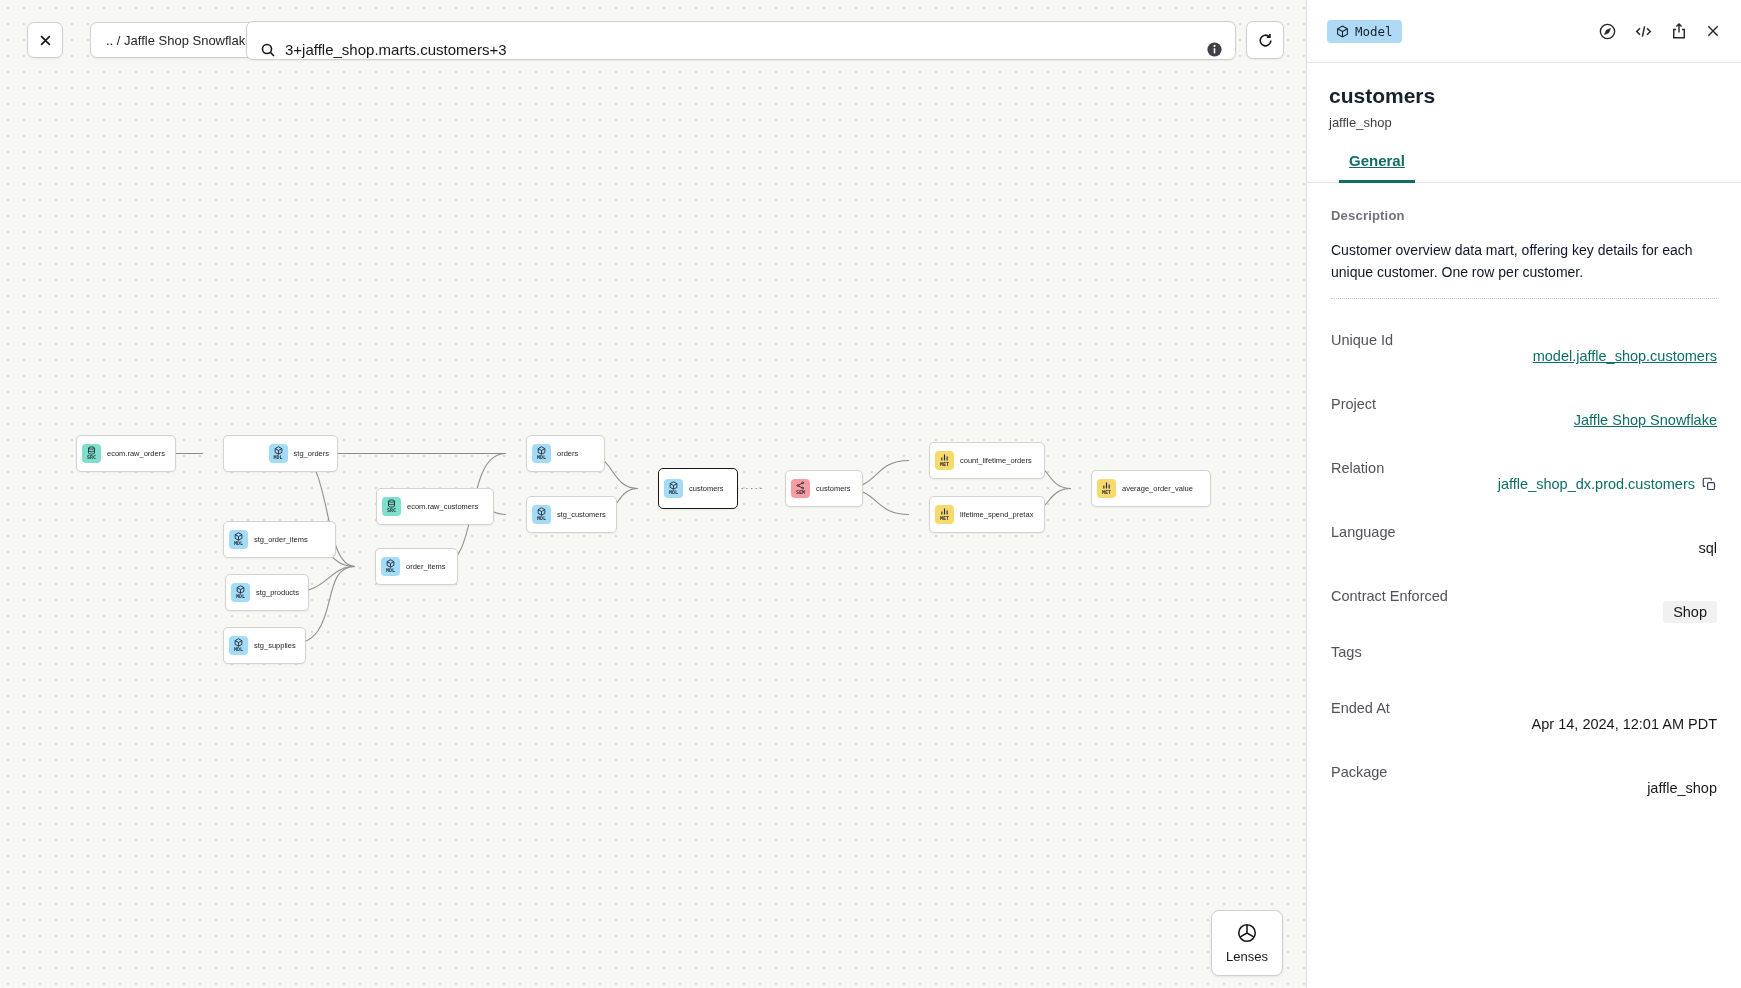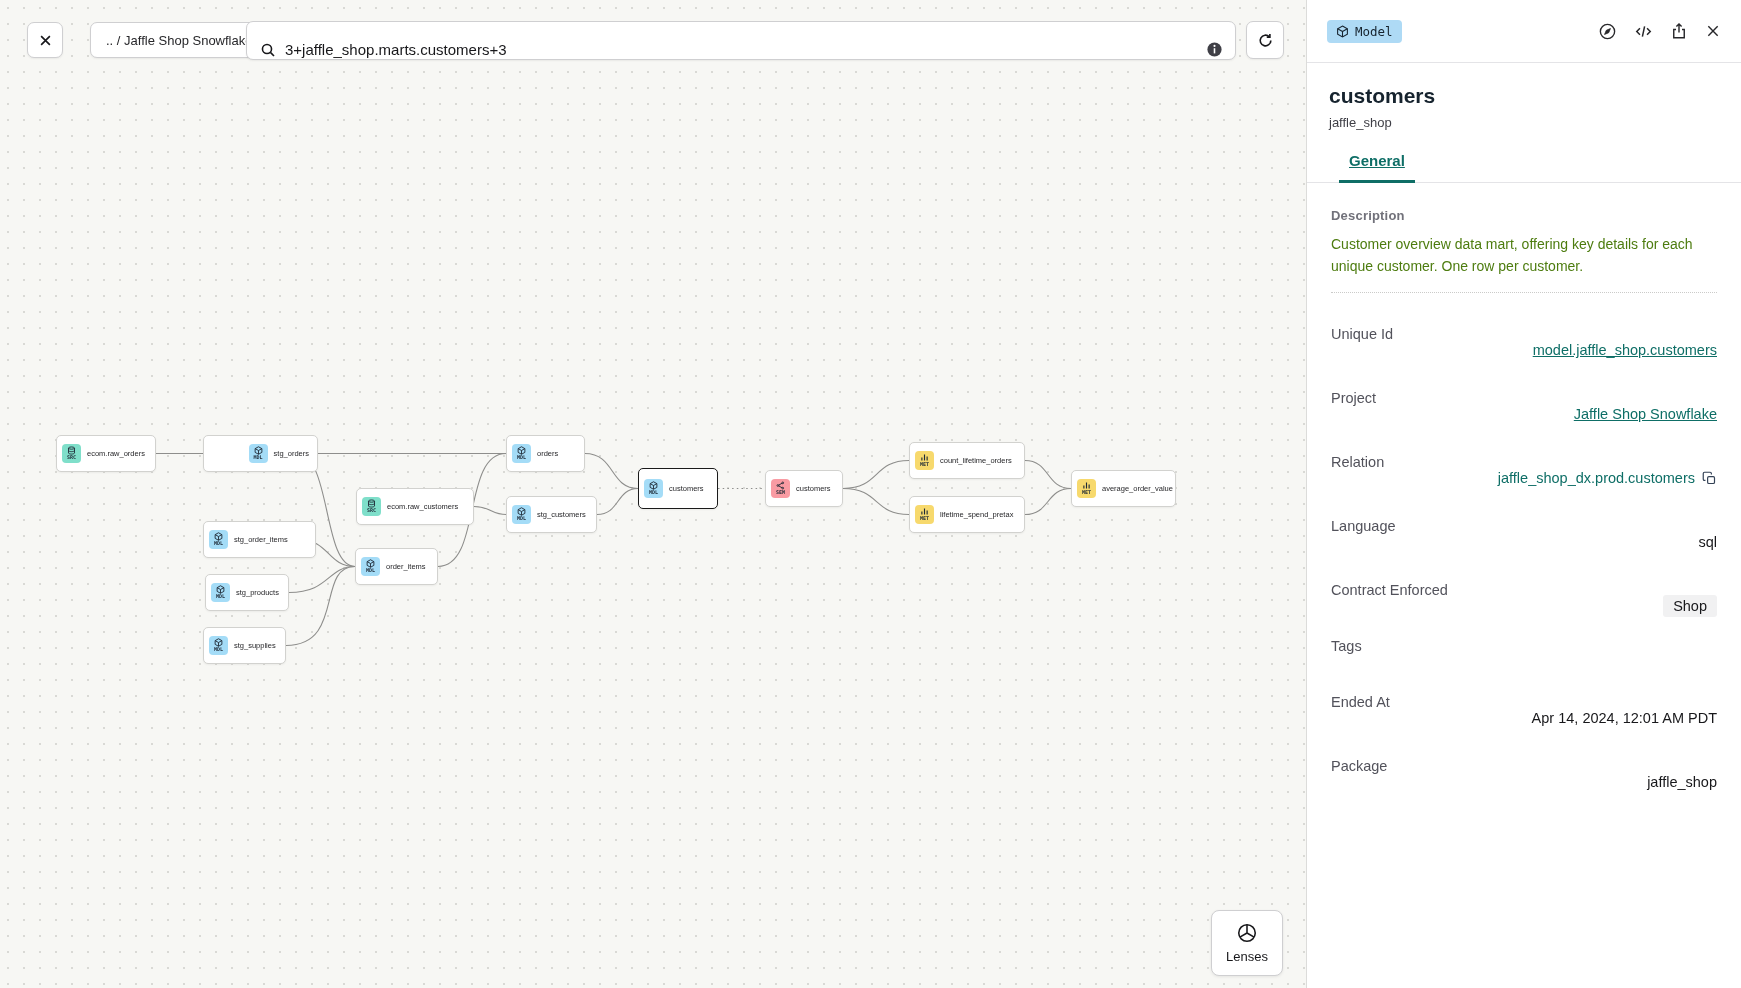--- a/index.html
+++ b/index.html
@@ -25,21 +25,21 @@
     background:#fff; border:1px solid #cfcfd1; border-radius:7px; display:flex; align-items:center;
     padding:18px 12px 0 13px; gap:9px; box-shadow:0 1px 2px rgba(0,0,0,.06); }
   .searchbar input { flex:1; border:none; outline:none; font-family:"Liberation Sans",sans-serif;
     font-size:15px; font-weight:500; color:#18181b; background:transparent; }
   .refresh-btn { left:1246px; top:21px; width:38px; height:38px; }
   .icon-svg { display:block; }
 
   
   .node { position:absolute; height:37px; background:#fff; border:1px solid #d2d2cf; border-radius:5px;
     display:flex; align-items:center; gap:6px; padding:0 8px 0 5px; cursor:pointer;
-    box-shadow:0 1px 2px rgba(0,0,0,.05); z-index:2; }
+    box-shadow:0 1px 2px rgba(0,0,0,.05); z-index:2;margin-left:20px; }
   .node.selected { border:1.7px solid #1a1a1a; height:41px; }
   .nicon { width:19px; height:19px; border-radius:4px; flex:0 0 19px;
     display:flex; flex-direction:column; align-items:center; justify-content:center;
     color:#1e2936; }
   .nicon svg { width:9px; height:9px; }
   .nicon .kind { font-family:"DejaVu Sans Mono", monospace; font-size:5px; font-weight:700; line-height:1.1; }
   .kind-src .nicon { background:#7fdfca; }
   .kind-mdl .nicon { background:#a4dcf7; }
   .kind-sem .nicon { background:#f99ba3; }
   .kind-met .nicon { background:#f7d96d; }
@@ -66,21 +66,21 @@
   .title-block { padding:21px 22px 0; }
   .ptitle { font-size:21px; font-weight:700; color:#16232e; }
   .psub { margin-top:7px; font-size:13px; color:#3f3f46; }
 
   .tabs { margin-top:22px; border-bottom:1px solid #e4e4e7; padding-left:32px; display:flex; }
   .tab { position:relative; padding:0 10px 13px; font-size:15px; font-weight:700; color:#0e6e66; cursor:pointer;text-decoration:underline; }
   .tab::after { content:""; position:absolute; left:0; right:0; bottom:-1px; height:3px; background:#0e6e66; }
 
   .pcontent { padding:25px 24px 0; }
   .dlabel { font-size:13px; font-weight:700; color:#71717a; letter-spacing:.2px; }
-  .dtext { margin-top:10px; font-size:14px; line-height:1.58; color:#4d7c0f; }
+  .dtext { margin-top:16px; font-size:14px; line-height:1.58; color:#0f172a; }
   .dotline { margin:15px 0 9px; border-top:1px dotted #cbcbc9; }
 
   .frow { display:flex; align-items:center; justify-content:space-between; padding:8px 0; min-height:37px; }
   .flabel { font-size:14.5px; color:#52525b; }
   .fvalue { font-size:14.5px; font-weight:500; color:#18181b; text-align:right;margin-top:32px; }
   a.fvalue.link { color:#0e6e66; text-decoration:underline; cursor:pointer; }
   .fvalue.relation { color:#0e6e66; display:flex; align-items:center; gap:7px; }
   .fvalue.relation .copy { color:#334155; cursor:pointer; display:flex; }
   .fvalue .gray-badge { background:#f1f1f2; padding:3px 10px; border-radius:3px; font-weight:500; color:#18181b; }
   .pill { background:#d2f1dd; color:#2f5b43; padding:6px 17px; border-radius:15px; font-size:14.5px; font-weight:500; }
@@ -246,21 +246,21 @@
   <div class="node kind-met" style="left:909px;top:496px;width:116px;">
     <span class="nicon">
       <svg viewBox="0 0 24 24" fill="none" stroke="currentColor" stroke-width="3">
           <path d="M5 20v-8M12 20V4M19 20V9"></path>
         </svg>
       <span class="kind">MET</span>
     </span>
     <span class="nlabel">lifetime_spend_pretax</span>
   </div>
 
-  <div class="node kind-met" style="left:1071px;top:470px;width:105px;">
+  <div class="node kind-met" style="left:1071px;top:470px;width:120px;">
     <span class="nicon">
       <svg viewBox="0 0 24 24" fill="none" stroke="currentColor" stroke-width="3">
           <path d="M5 20v-8M12 20V4M19 20V9"></path>
         </svg>
       <span class="kind">MET</span>
     </span>
     <span class="nlabel">average_order_value</span>
   </div>
 
   <div class="tbtn close-btn">

